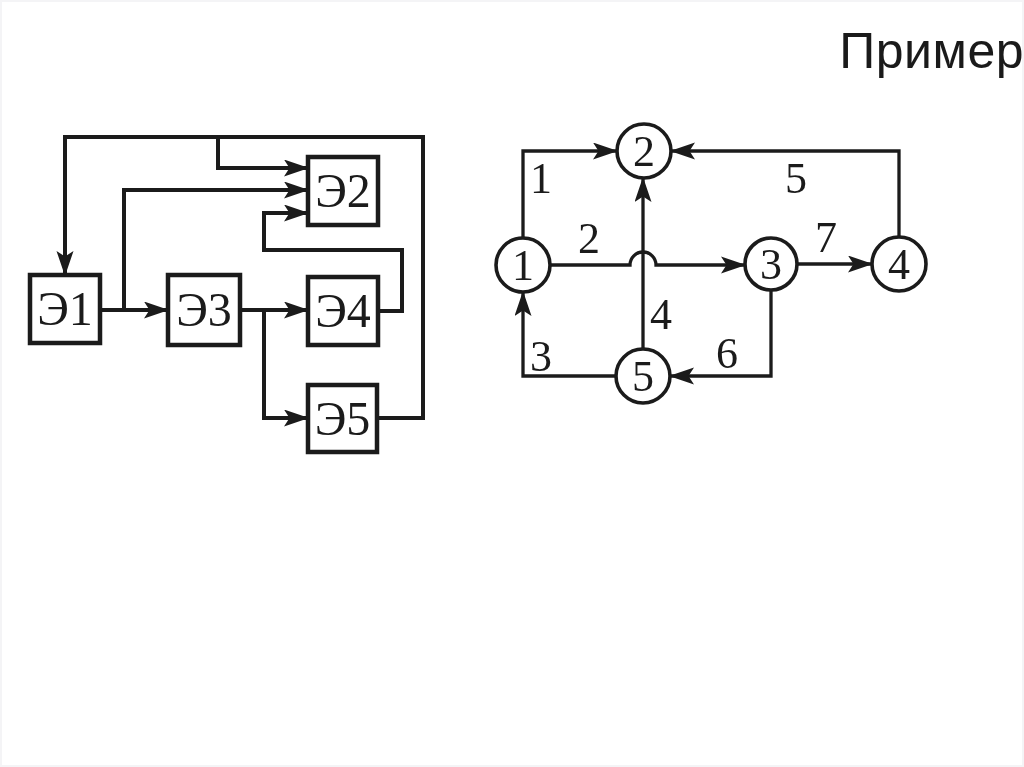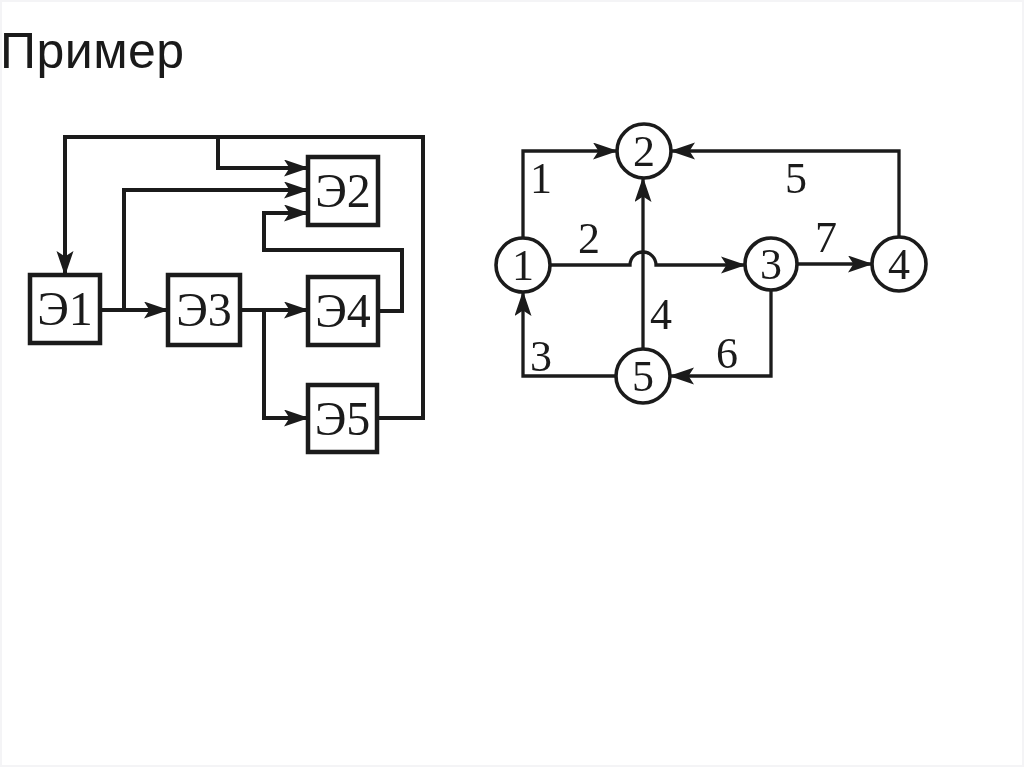--- a/index.html
+++ b/index.html
@@ -11,21 +11,21 @@
   }
   .slide {
     position: absolute; inset: 0;
     width: 1024px; height: 767px;
     background: #ffffff;
     box-shadow: inset 0 0 0 2px #f4f4f6;
   }
   .slide-title {
     position: absolute;
     top: 22px; left: 0; width: 100%;
-    text-align: left;
+    text-align: right;
     font-size: 50px;
     font-weight: 500;
     color: #1a1a1a;
     letter-spacing: 0.5px;
   }
   svg.diagram-canvas {
     position: absolute; inset: 0;
     width: 1024px; height: 767px;
   }
   svg text {

